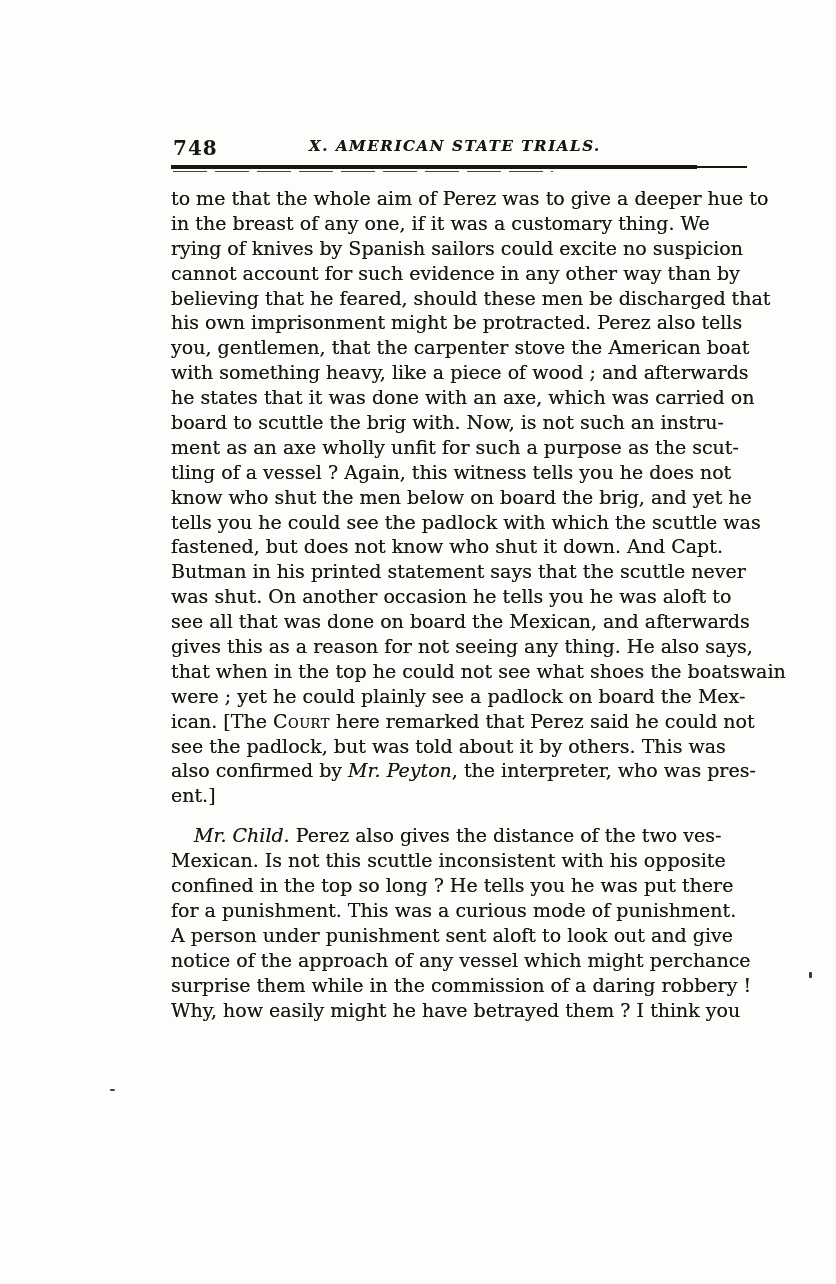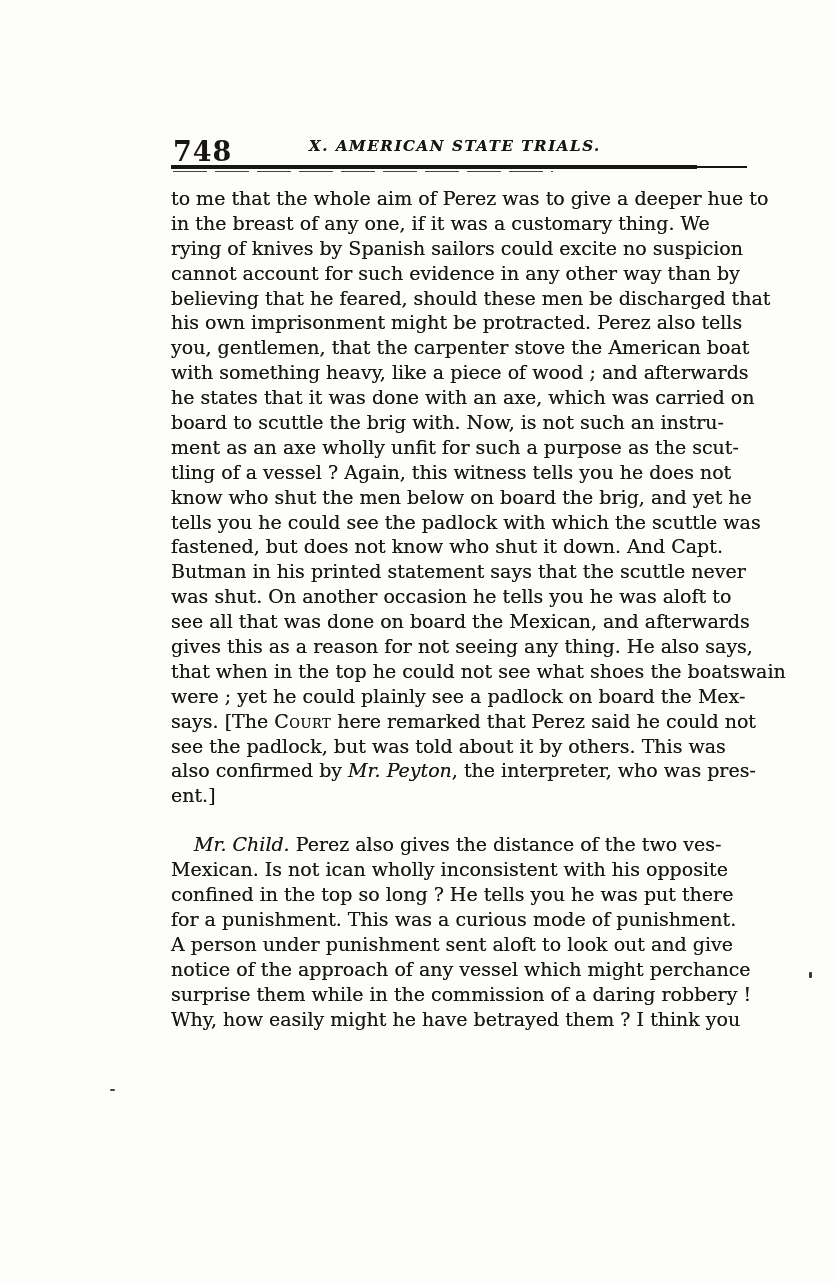--- a/index.html
+++ b/index.html
@@ -12,42 +12,42 @@
     background:var(--paper);
     font-family:"DejaVu Serif","Liberation Serif",serif;
     color:var(--ink);
     position:relative;
     overflow:hidden;
   }
   .page{position:absolute;inset:0;}
   .page-header{position:absolute;left:171px;top:134px;width:576px;height:30px;}
   .page-number{
     position:absolute;left:2px;top:2px;
-    font-size:27px;font-weight:700;letter-spacing:1px;
+    font-size:20px;font-weight:700;letter-spacing:1px;
   }
   .running-title{
     position:absolute;left:138px;top:3px;
     font-size:15px;font-style:italic;font-weight:700;
     letter-spacing:1.6px;white-space:nowrap;
     text-shadow:0 0 0.5px rgba(0,0,0,.55);
   }
   .rule-thick{position:absolute;left:171px;top:165px;width:526px;height:4px;background:var(--ink);}
   .rule-tail{position:absolute;left:688px;top:166px;width:59px;height:2px;background:var(--ink);}
   .rule-thin{
     position:absolute;left:173px;top:171px;width:380px;height:1px;
     background:repeating-linear-gradient(90deg,var(--ink) 0 34px,transparent 34px 42px);
     opacity:.8;
   }
   .body-text{
     position:absolute;left:171px;top:186px;width:529px;
     font-size:19px;line-height:24.9px;
     text-shadow:0 0 0.45px rgba(0,0,0,.6);
   }
   .paragraph{margin:0;}
-  .paragraph + .paragraph{margin-top:24px;}
+  .paragraph + .paragraph{margin-top:15px;}
   .line{
     text-align:justify;
     text-align-last:justify;
     -moz-text-align-last:justify;
     height:24.9px;overflow:visible;white-space:nowrap;
   }
   .line.no-justify{text-align:center;text-align-last:left;}
   .line.first-line{padding-left:23px;}
   .italic{font-style:italic;}
   .smallcaps{font-variant:small-caps;letter-spacing:.5px;}
@@ -85,28 +85,28 @@
         <div class="line"><span>tling of a vessel ? Again, this witness tells you he does not</span></div>
         <div class="line"><span>know who shut the men below on board the brig, and yet he</span></div>
         <div class="line"><span>tells you he could see the padlock with which the scuttle was</span></div>
         <div class="line"><span>fastened, but does not know who shut it down. And Capt.</span></div>
         <div class="line"><span>Butman in his printed statement says that the scuttle never</span></div>
         <div class="line"><span>was shut. On another occasion he tells you he was aloft to</span></div>
         <div class="line"><span>see all that was done on board the Mexican, and afterwards</span></div>
         <div class="line"><span>gives this as a reason for not seeing any thing. He also says,</span></div>
         <div class="line"><span>that when in the top he could not see what shoes the boatswain</span></div>
         <div class="line"><span>were ; yet he could plainly see a padlock on board the Mex-</span></div>
-        <div class="line"><span>says. [The </span><span class="smallcaps">Court</span><span> here remarked that Perez said he could not</span></div>
+        <div class="line"><span>ican. [The </span><span class="smallcaps">Court</span><span> here remarked that Perez said he could not</span></div>
         <div class="line"><span>see the padlock, but was told about it by others. This was</span></div>
         <div class="line"><span>also confirmed by </span><span class="italic">Mr. Peyton</span><span>, the interpreter, who was pres-</span></div>
         <div class="line no-justify"><span>ent.]</span></div>
       </div>
       <div class="paragraph">
         <div class="line first-line"><span class="italic">Mr. Child.</span><span> Perez also gives the distance of the two ves-</span></div>
-        <div class="line"><span>Mexican. Is not ican wholly inconsistent with his opposite</span></div>
+        <div class="line"><span>Mexican. Is not this scuttle inconsistent with his opposite</span></div>
         <div class="line"><span>confined in the top so long ? He tells you he was put there</span></div>
         <div class="line"><span>for a punishment. This was a curious mode of punishment.</span></div>
         <div class="line"><span>A person under punishment sent aloft to look out and give</span></div>
         <div class="line"><span>notice of the approach of any vessel which might perchance</span></div>
         <div class="line"><span>surprise them while in the commission of a daring robbery !</span></div>
         <div class="line"><span>Why, how easily might he have betrayed them ? I think you</span></div>
       </div>
     </div>
 
   <div class="scan-speck speck-1"></div>

